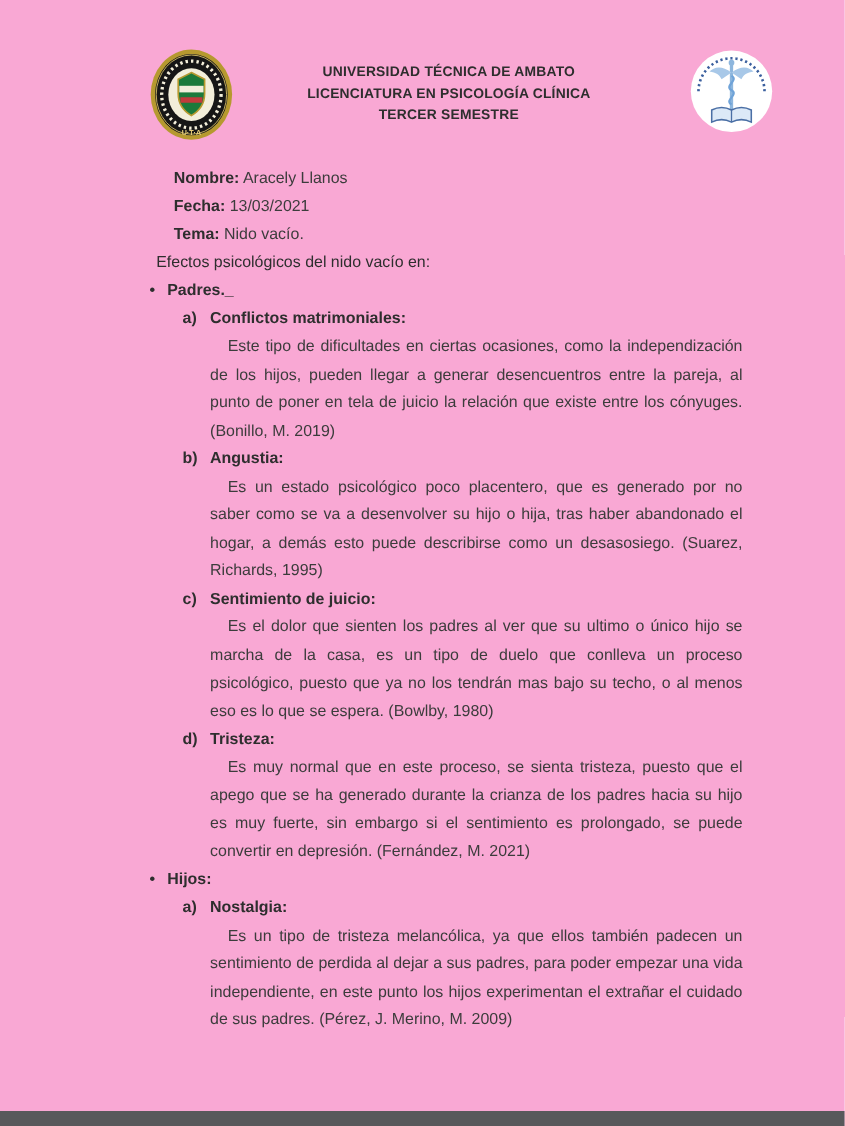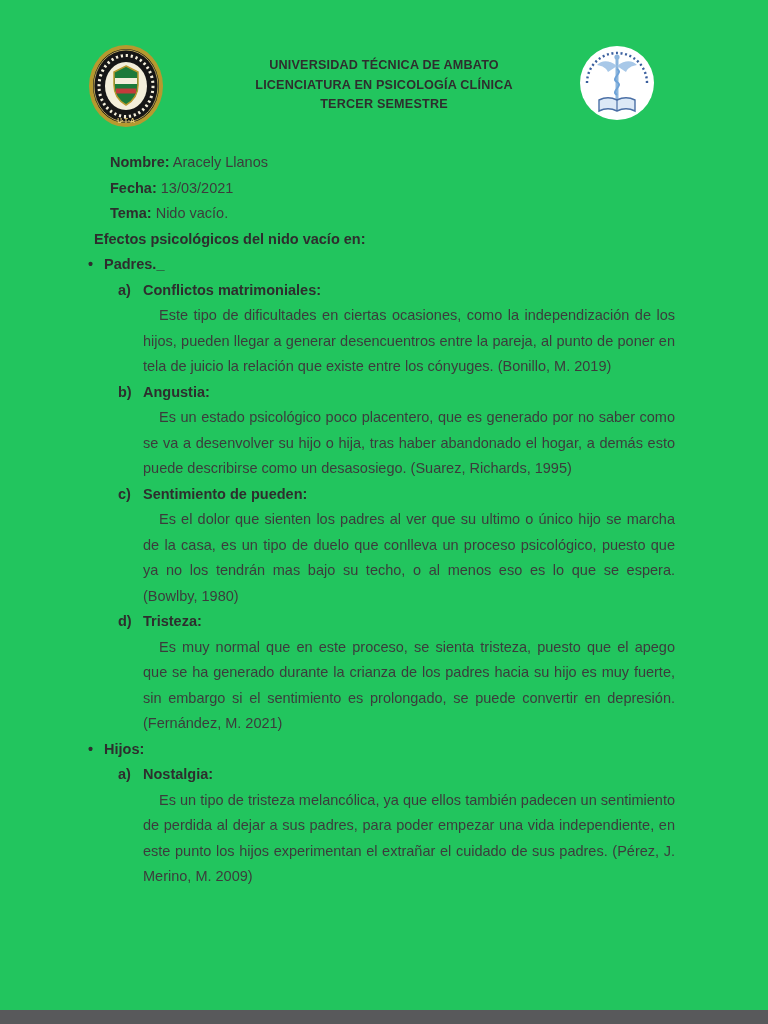--- a/index.html
+++ b/index.html
@@ -2,24 +2,25 @@
 <html><head>
 <meta charset="utf-8">
 <title>Document</title>
 <style>
   * { margin:0; padding:0; box-sizing:border-box; }
   html, body { background:#ffffff; }
   .page {
     position:relative;
     width:768px; height:1024px;
     margin:0 auto;
-    background:#22c55e;
+    background:#f9a8d4;
     font-family:"Liberation Sans", sans-serif;
     color:#3a3a3a;
     overflow:hidden;
+    padding-left:48px;
   }
   
   .header { position:relative; height:142px; }
   .logo-left  { position:absolute; left:88px;  top:44px; }
   .logo-right { position:absolute; left:574px; top:42px; }
   .header-text {
     position:absolute; top:56px; left:0; right:0;
     text-align:center;
     font-weight:bold;
     font-size:12.6px;
@@ -28,21 +29,21 @@
     letter-spacing:0.2px;
   }
   
   .doc-body {
     padding:8px 93px 0 94px;
     font-size:14.5px;
     line-height:25.5px;
     color:#3c3c3c;
   }
   .b { font-weight:bold; color:#2e2e2e;margin-left:16px; }
-  .title-line { font-weight:bold; color:#2e2e2e; }
+  .title-line { font-weight:normal; color:#2e2e2e; }
   .bullet-row { font-weight:bold; color:#2e2e2e; }
   .bullet-row .bullet { display:inline-block; width:16px; margin-left:-6px; }
   .item { margin-left:24px; }
   .item-head { display:flex; font-weight:bold; color:#2e2e2e; }
   .item-head .marker { flex:0 0 25px; width:25px; }
   .item-body {
     margin-left:25px;
     text-align:justify;
     text-indent:16px;
     color:#3c3c3c;
@@ -120,21 +121,21 @@
       <div class="item-head">
         <span class="marker">b)</span>
         <span>Angustia:</span>
       </div>
       <p class="item-body">Es un estado psicológico poco placentero, que es generado por no saber como se va a desenvolver su hijo o hija, tras haber abandonado el hogar, a demás esto puede describirse como un desasosiego. (Suarez, Richards, 1995)</p>
     </div>
 
     <div class="item">
       <div class="item-head">
         <span class="marker">c)</span>
-        <span>Sentimiento de pueden:</span>
+        <span>Sentimiento de juicio:</span>
       </div>
       <p class="item-body">Es el dolor que sienten los padres al ver que su ultimo o único hijo se marcha de la casa, es un tipo de duelo que conlleva un proceso psicológico, puesto que ya no los tendrán mas bajo su techo, o al menos eso es lo que se espera. (Bowlby, 1980)</p>
     </div>
 
     <div class="item">
       <div class="item-head">
         <span class="marker">d)</span>
         <span>Tristeza:</span>
       </div>
       <p class="item-body">Es muy normal que en este proceso, se sienta tristeza, puesto que el apego que se ha generado durante la crianza de los padres hacia su hijo es muy fuerte, sin embargo si el sentimiento es prolongado, se puede convertir en depresión. (Fernández, M. 2021)</p>

